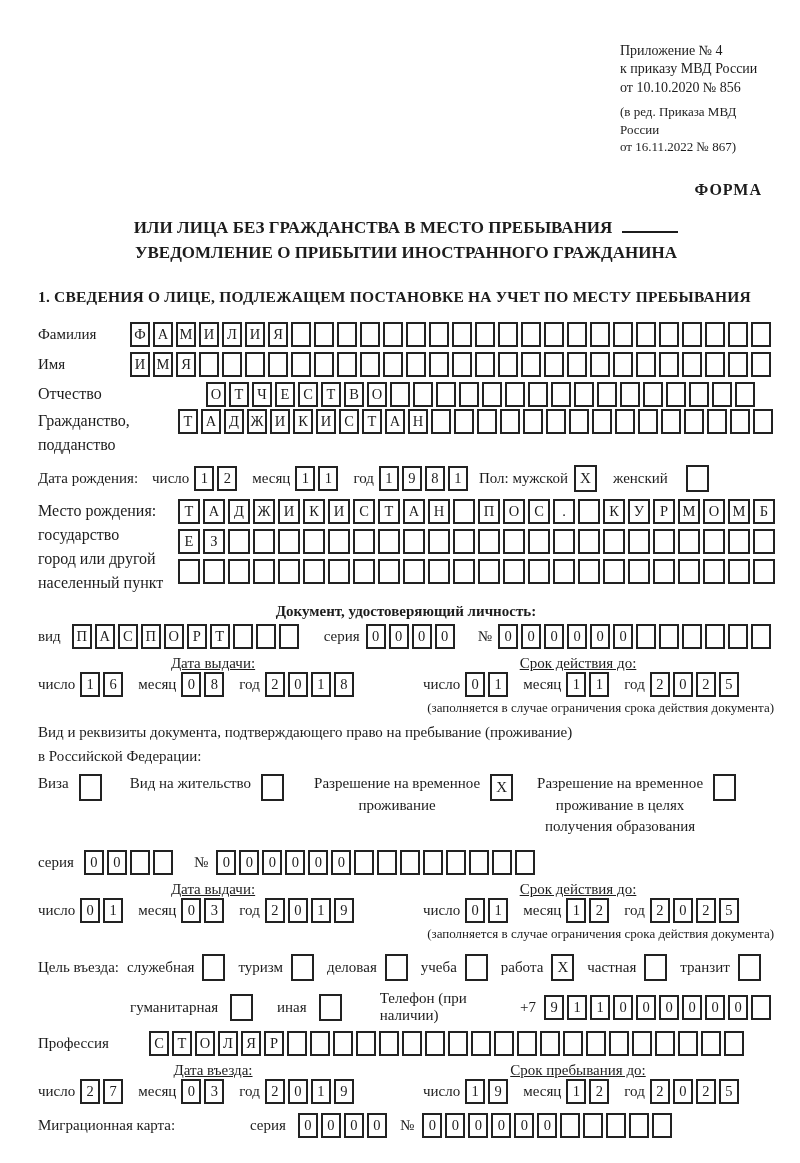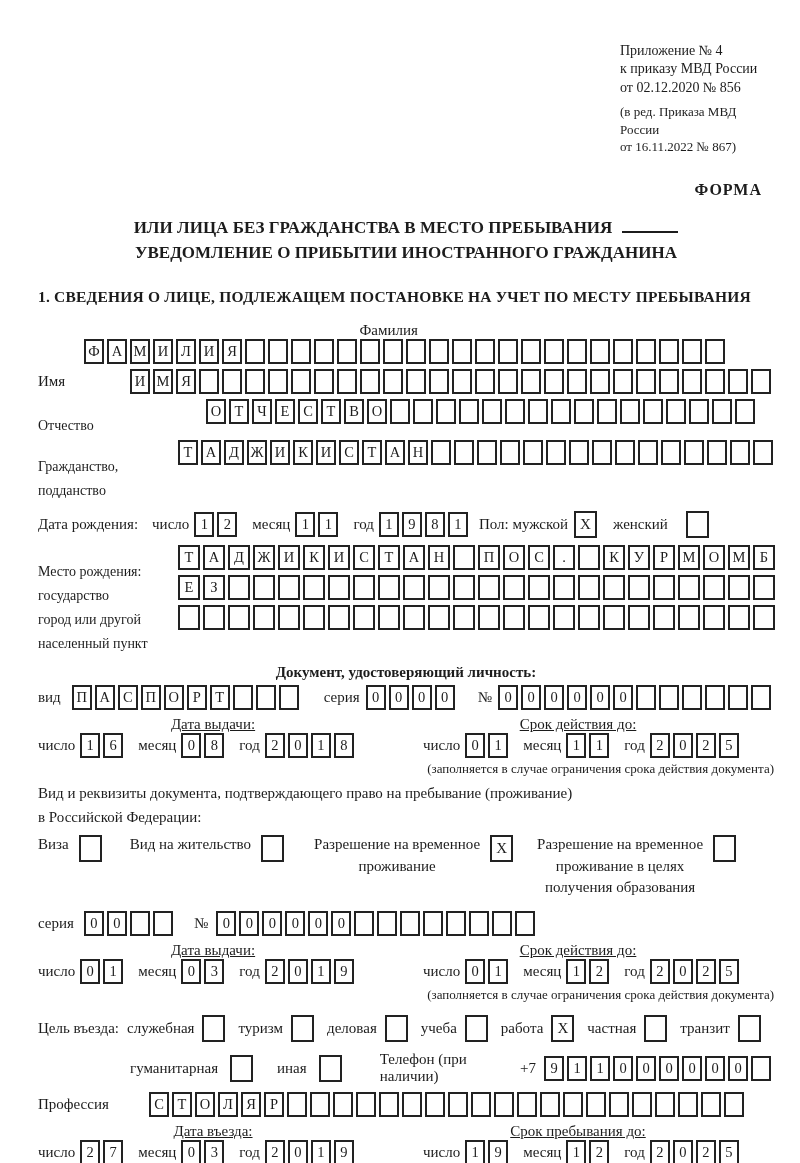--- a/index.html
+++ b/index.html
@@ -22,21 +22,21 @@
   .cell {
     display:inline-flex; align-items:center; justify-content:center;
     width:20px; height:25px; border:2px solid #222; margin-right:3px;
     font-size:14.5px; flex:0 0 auto; background:#fff;
   }
   .wide .cell { width:22px; }
   .cbox {
     display:inline-flex; align-items:center; justify-content:center;
     width:23px; height:27px; border:2px solid #222; font-size:15px; flex:0 0 auto; background:#fff;
   }
-  .lcol { line-height:24px; font-size:14px; flex:0 0 auto;margin-top:15px; }
+  .lcol { line-height:24px; font-size:16px; flex:0 0 auto; }
   .boxstack .cells { margin-bottom:5px; }
   .w93 { width:93px; } .w140 { width:140px; } .w168 { width:168px; } .w111 { width:111px; }
   .dochead { text-align:center; font-weight:bold; font-size:15px; margin-top:8px; }
   .dheads { display:flex; margin-top:6px; font-size:15px;text-decoration:underline; }
   .dheads .h1 { width:350px; text-align:center; }
   .dheads .h2 { width:310px; text-align:center; margin-left:35px; }
   .dline { display:flex; align-items:center; }
   .dgroup { display:flex; align-items:center; width:350px; flex:0 0 auto; }
   .dgroup2 { display:flex; align-items:center; margin-left:35px; }
   .dl { font-size:15px; margin-right:5px; }
@@ -51,38 +51,38 @@
   .purp .cbox { margin-right:13px; }
 </style>
 </head>
 <body>
 
 <div class="page">
 
   <div class="refblock">
     <div>Приложение № 4</div>
     <div>к приказу МВД России</div>
-    <div>от 02.12.2020 № 856</div>
+    <div>от 10.10.2020 № 856</div>
     <span class="edit">
       <div>(в ред. Приказа МВД России</div>
       <div>от 16.11.2022 № 867)</div>
     </span>
   </div>
   <div class="forma">ФОРМА</div>
 
   <div class="title">
     <div>
       <span>ИЛИ ЛИЦА БЕЗ ГРАЖДАНСТВА В МЕСТО ПРЕБЫВАНИЯ</span><span class="blank"></span>
     </div>
     <div>УВЕДОМЛЕНИЕ О ПРИБЫТИИ ИНОСТРАННОГО ГРАЖДАНИНА</div>
   </div>
 
   <div class="sect">1. СВЕДЕНИЯ О ЛИЦЕ, ПОДЛЕЖАЩЕМ ПОСТАНОВКЕ НА УЧЕТ ПО МЕСТУ ПРЕБЫВАНИЯ</div>
 
-  <div class="row" style="margin-top:16px;flex-direction:column;">
+  <div class="row" style="margin-top:16px;">
     <span class="lbl w93">Фамилия</span>
     <span class="cells">
         <span class="cell">Ф</span>
         <span class="cell">А</span>
         <span class="cell">М</span>
         <span class="cell">И</span>
         <span class="cell">Л</span>
         <span class="cell">И</span>
         <span class="cell">Я</span>
         <span class="cell"></span>

